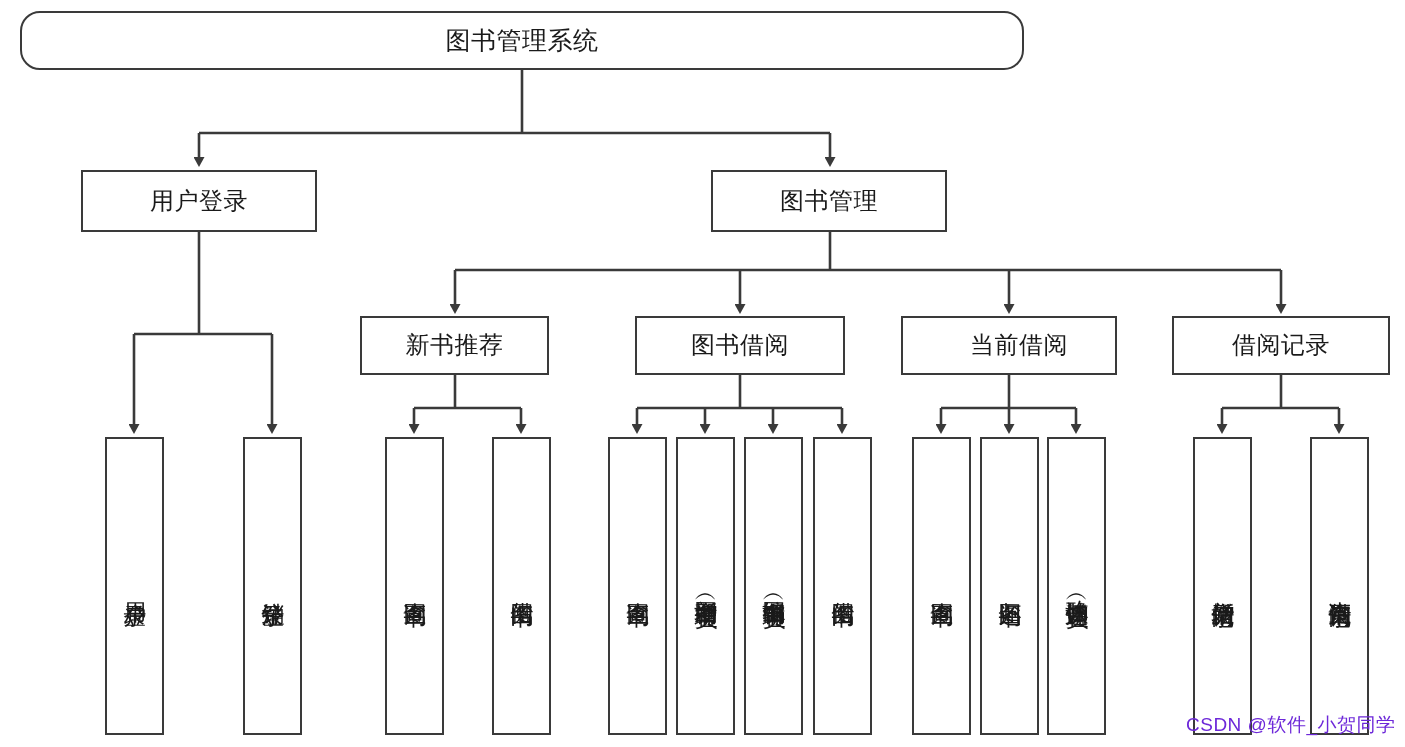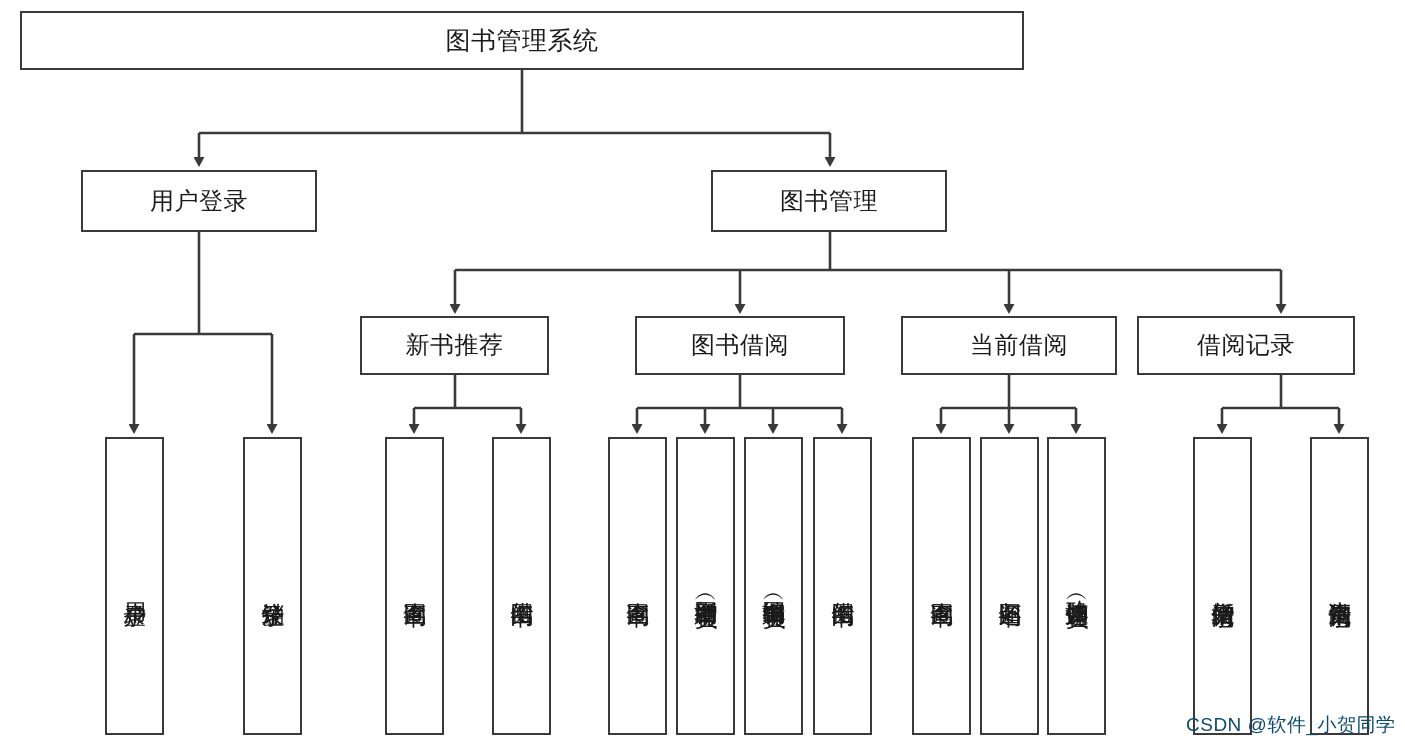--- a/index.html
+++ b/index.html
@@ -57,21 +57,21 @@
     font-size: 23px;
     line-height: 1.12;
     letter-spacing: 1px;
     max-height: 100%;
   }
   #watermark {
     position: absolute;
     left: 1186px;
     top: 712px;
     font-size: 19px;
-    color: #0c4a6e;
+    color: #6d28d9;
     letter-spacing: 0.5px;
     white-space: nowrap;
     z-index: 5;
   }
 </style>
 </head>
 <body>
 
 <div id="canvas">
 
@@ -118,21 +118,21 @@
       <path d="M1009,408 L1009,425" marker-end="url(#arrow)"></path>
       <path d="M1076,408 L1076,425" marker-end="url(#arrow)"></path>
 
       <path d="M1281,375 L1281,408"></path>
       <path d="M1222,408 L1339,408"></path>
       <path d="M1222,408 L1222,425" marker-end="url(#arrow)"></path>
       <path d="M1339,408 L1339,425" marker-end="url(#arrow)"></path>
     </g>
   </svg>
 
-  <div class="node root" style="left:20px; top:11px; width:1004px; height:59px;">
+  <div class="node root" style="left:20px; top:11px; width:1004px; height:59px;border-radius:20px;">
     <span class="node-label">图书管理系统</span>
   </div>
 
   <div class="node lvl2" style="left:81px; top:170px; width:236px; height:62px;">
     <span class="node-label">用户登录</span>
   </div>
 
   <div class="node lvl2" style="left:711px; top:170px; width:236px; height:62px;">
     <span class="node-label">图书管理</span>
   </div>
@@ -142,21 +142,21 @@
   </div>
 
   <div class="node lvl3" style="left:360px; top:316px; width:189px; height:59px;">
     <span class="node-label">新书推荐</span>
   </div>
 
   <div class="node lvl3" style="left:901px; top:316px; width:216px; height:59px;padding-left:20px;">
     <span class="node-label">当前借阅</span>
   </div>
 
-  <div class="node lvl3" style="left:1137px; top:316px; width:218px; height:59px;">
+  <div class="node lvl3" style="left:1172px; top:316px; width:218px; height:59px;">
     <span class="node-label">借阅记录</span>
   </div>
 
   <div class="node leaf" style="left:105px; top:437px; width:59px; height:298px;">
     <span class="node-label">用户登录</span>
   </div>
 
   <div class="node leaf" style="left:243px; top:437px; width:59px; height:298px;">
     <span class="node-label">注销登录</span>
   </div>

